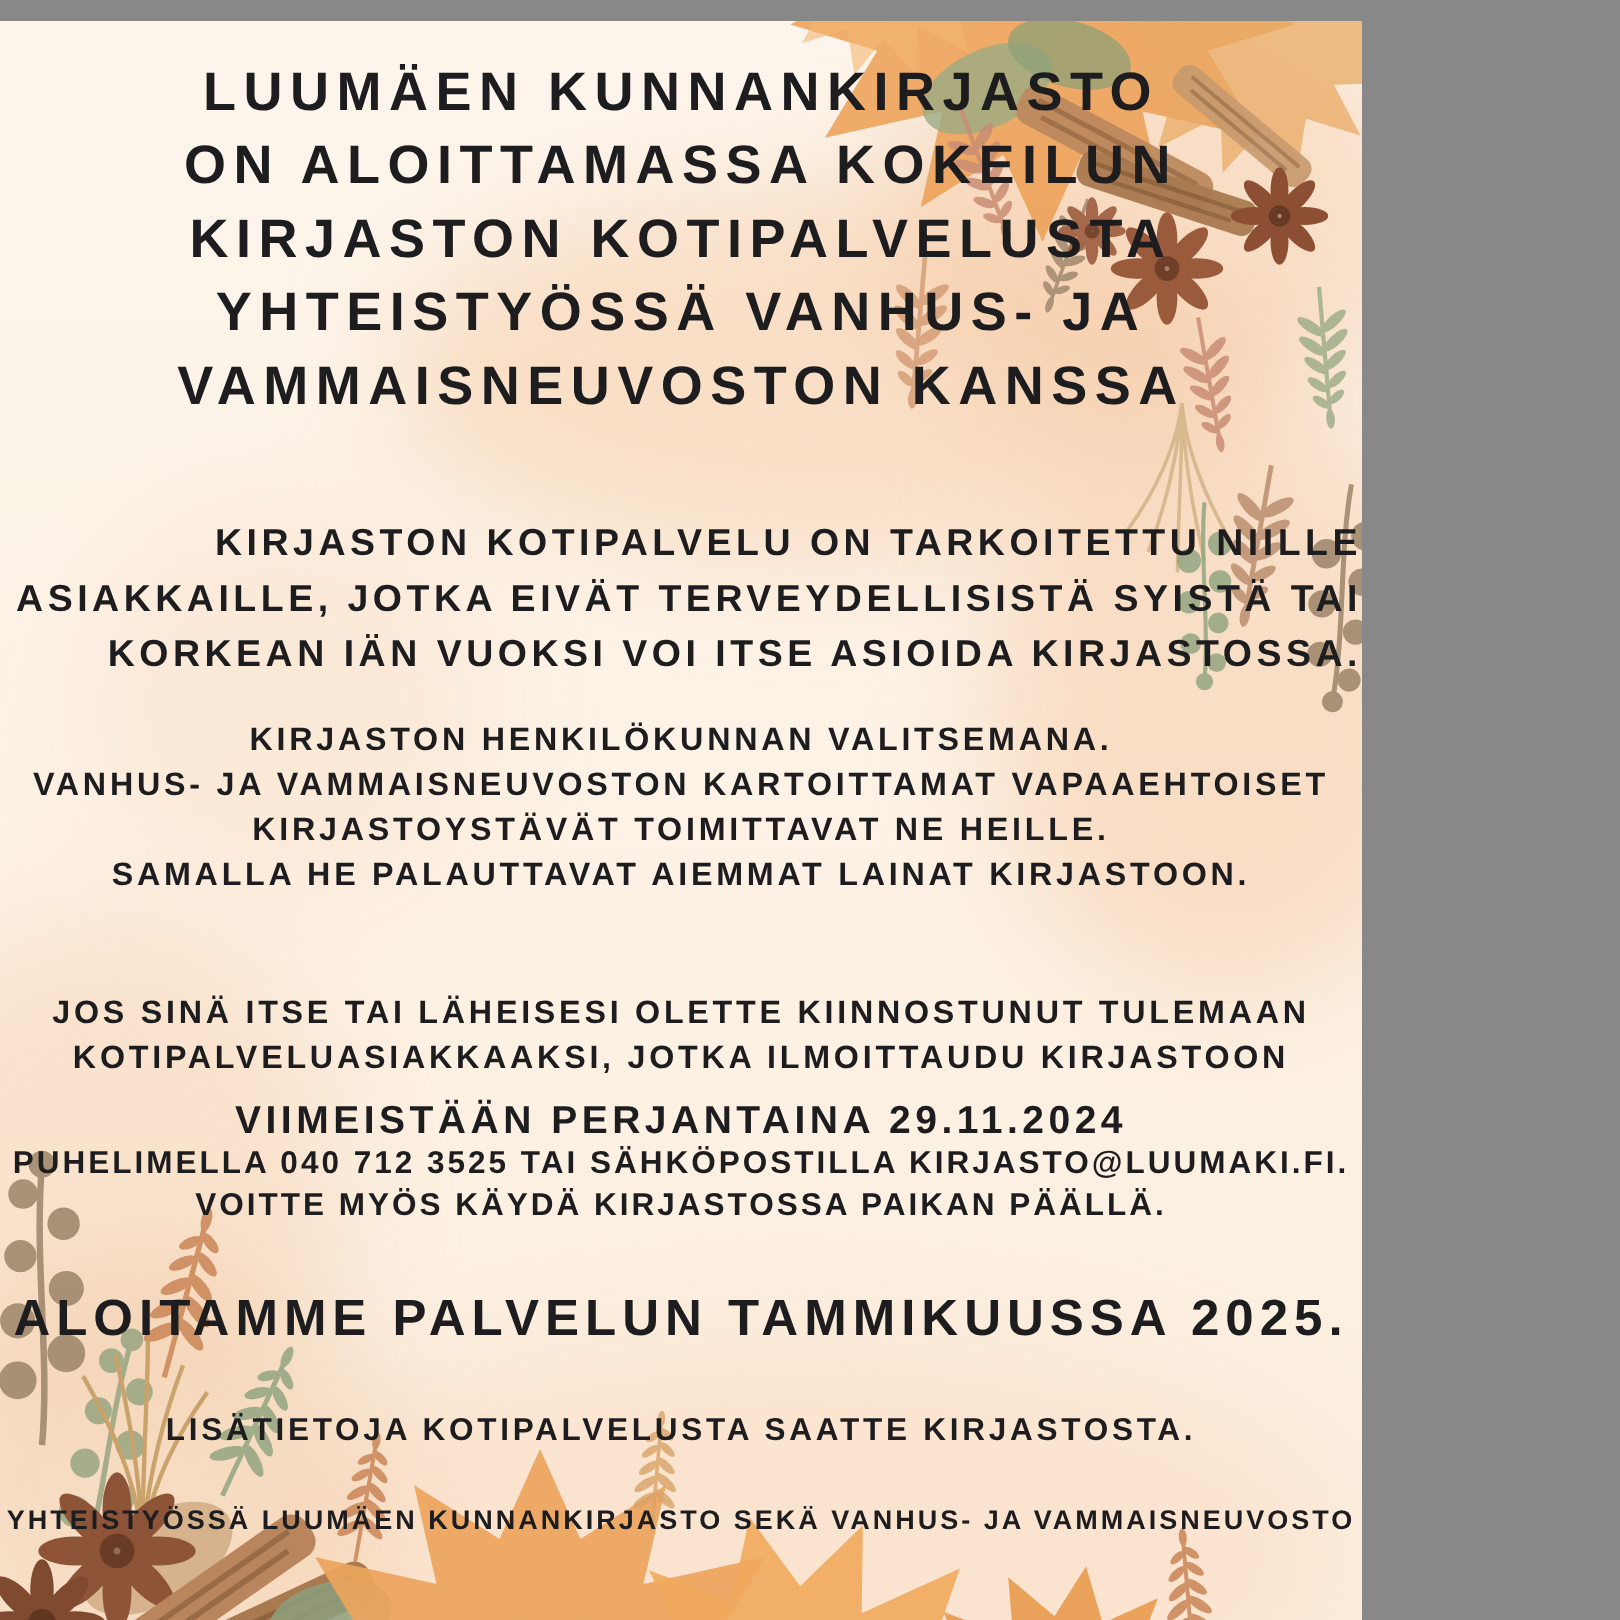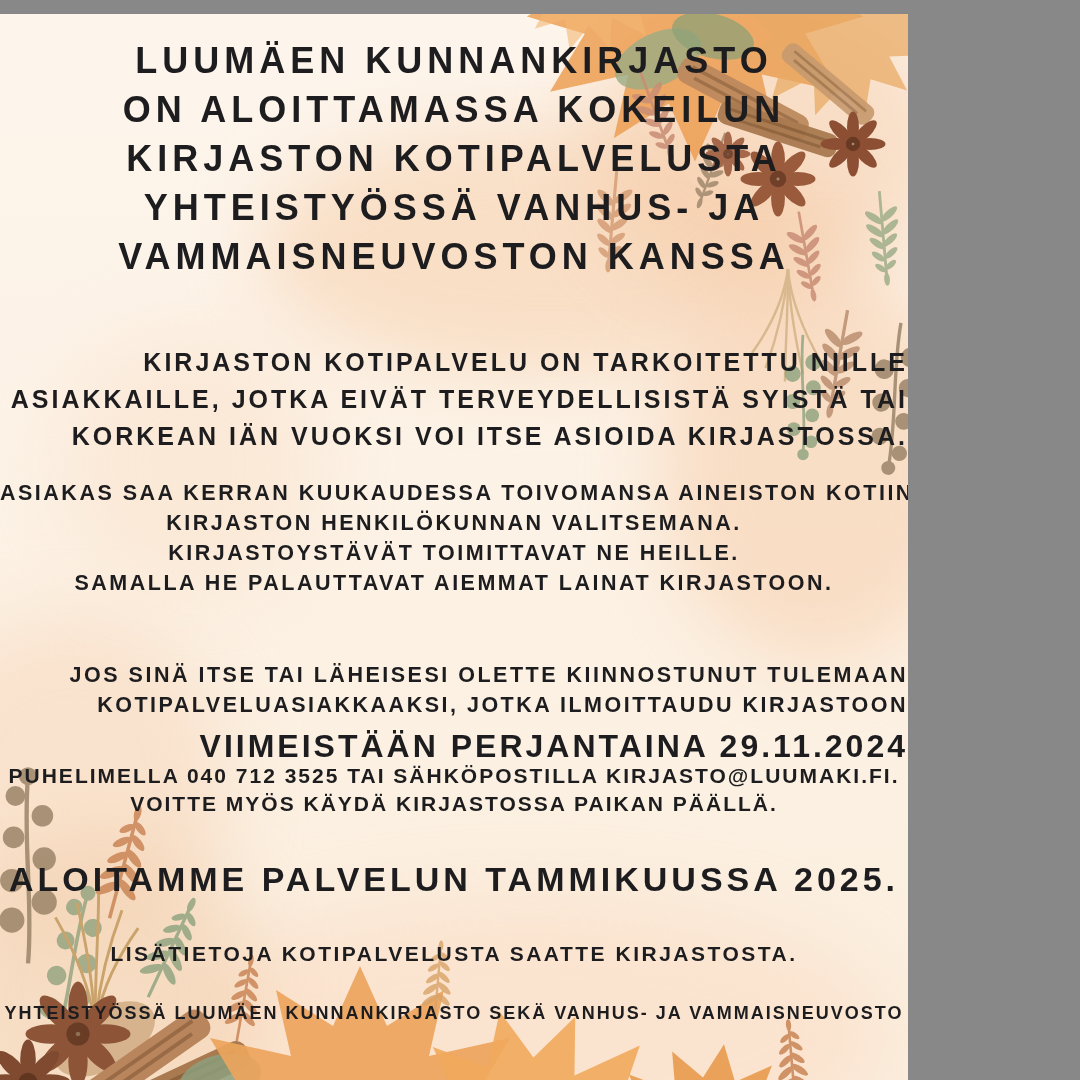--- a/index.html
+++ b/index.html
@@ -15,22 +15,22 @@
   .w4{left:-90px;top:600px;width:320px;height:340px;background:rgba(248,214,186,.50);}
   .w5{left:170px;top:880px;width:720px;height:280px;background:rgba(250,216,188,.45);}
   .w6{left:-60px;top:820px;width:320px;height:320px;background:rgba(242,203,168,.50);}
   .w7{left:60px;top:320px;width:260px;height:260px;background:rgba(249,220,196,.40);}
   .dec{position:absolute;z-index:1;pointer-events:none;overflow:visible;}
   .txt{position:absolute;left:0;width:100%;text-align:center;font-weight:700;z-index:3;}
   .txt div{white-space:nowrap;}
   .title{top:22px;font-size:36px;letter-spacing:5px;line-height:49px;}
   .intro{top:330px;font-size:25px;letter-spacing:3px;line-height:37px;text-align:right;}
   .details{top:464px;font-size:21.5px;letter-spacing:2.5px;line-height:30px;}
-  .signup{top:646px;font-size:21.5px;letter-spacing:2.5px;line-height:30px;text-align:right;}
-  .deadline{margin-top:6px;font-size:32px;letter-spacing:3px;line-height:40px;}
+  .signup{top:646px;font-size:21.5px;letter-spacing:2.5px;line-height:30px;}
+  .deadline{margin-top:6px;font-size:26px;letter-spacing:3px;line-height:40px;}
   .contact{top:748px;font-size:21px;letter-spacing:2px;line-height:28px;}
   .start{top:844px;font-size:34px;letter-spacing:4px;line-height:42px;text-align:center;}
   .moreinfo{top:926px;font-size:21px;letter-spacing:2.5px;line-height:28px;}
   .footer{top:987px;font-size:18px;letter-spacing:2px;line-height:24px;}
 </style>
 </head>
 <body>
 
 <svg width="0" height="0" style="position:absolute" aria-hidden="true">
   <defs>
@@ -155,22 +155,22 @@
     <div>VAMMAISNEUVOSTON KANSSA</div>
   </div>
 
   <div class="txt intro">
     <div>KIRJASTON KOTIPALVELU ON TARKOITETTU NIILLE</div>
     <div>ASIAKKAILLE, JOTKA EIVÄT TERVEYDELLISISTÄ SYISTÄ TAI</div>
     <div>KORKEAN IÄN VUOKSI VOI ITSE ASIOIDA KIRJASTOSSA.</div>
   </div>
 
   <div class="txt details">
-    <div>ASIAKAS SAA KERRAN KUUKAUDESSA TOIVOMANSA AINEISTON KOTIIN</div>
     <div>KIRJASTON HENKILÖKUNNAN VALITSEMANA.</div>
+    <div>VANHUS- JA VAMMAISNEUVOSTON KARTOITTAMAT VAPAAEHTOISET</div>
     <div>KIRJASTOYSTÄVÄT TOIMITTAVAT NE HEILLE.</div>
     <div>SAMALLA HE PALAUTTAVAT AIEMMAT LAINAT KIRJASTOON.</div>
   </div>
 
   <div class="txt signup">
     <div>JOS SINÄ ITSE TAI LÄHEISESI OLETTE KIINNOSTUNUT TULEMAAN</div>
     <div>KOTIPALVELUASIAKKAAKSI, JOTKA ILMOITTAUDU KIRJASTOON</div>
     <div class="deadline">VIIMEISTÄÄN PERJANTAINA 29.11.2024</div>
   </div>
 

